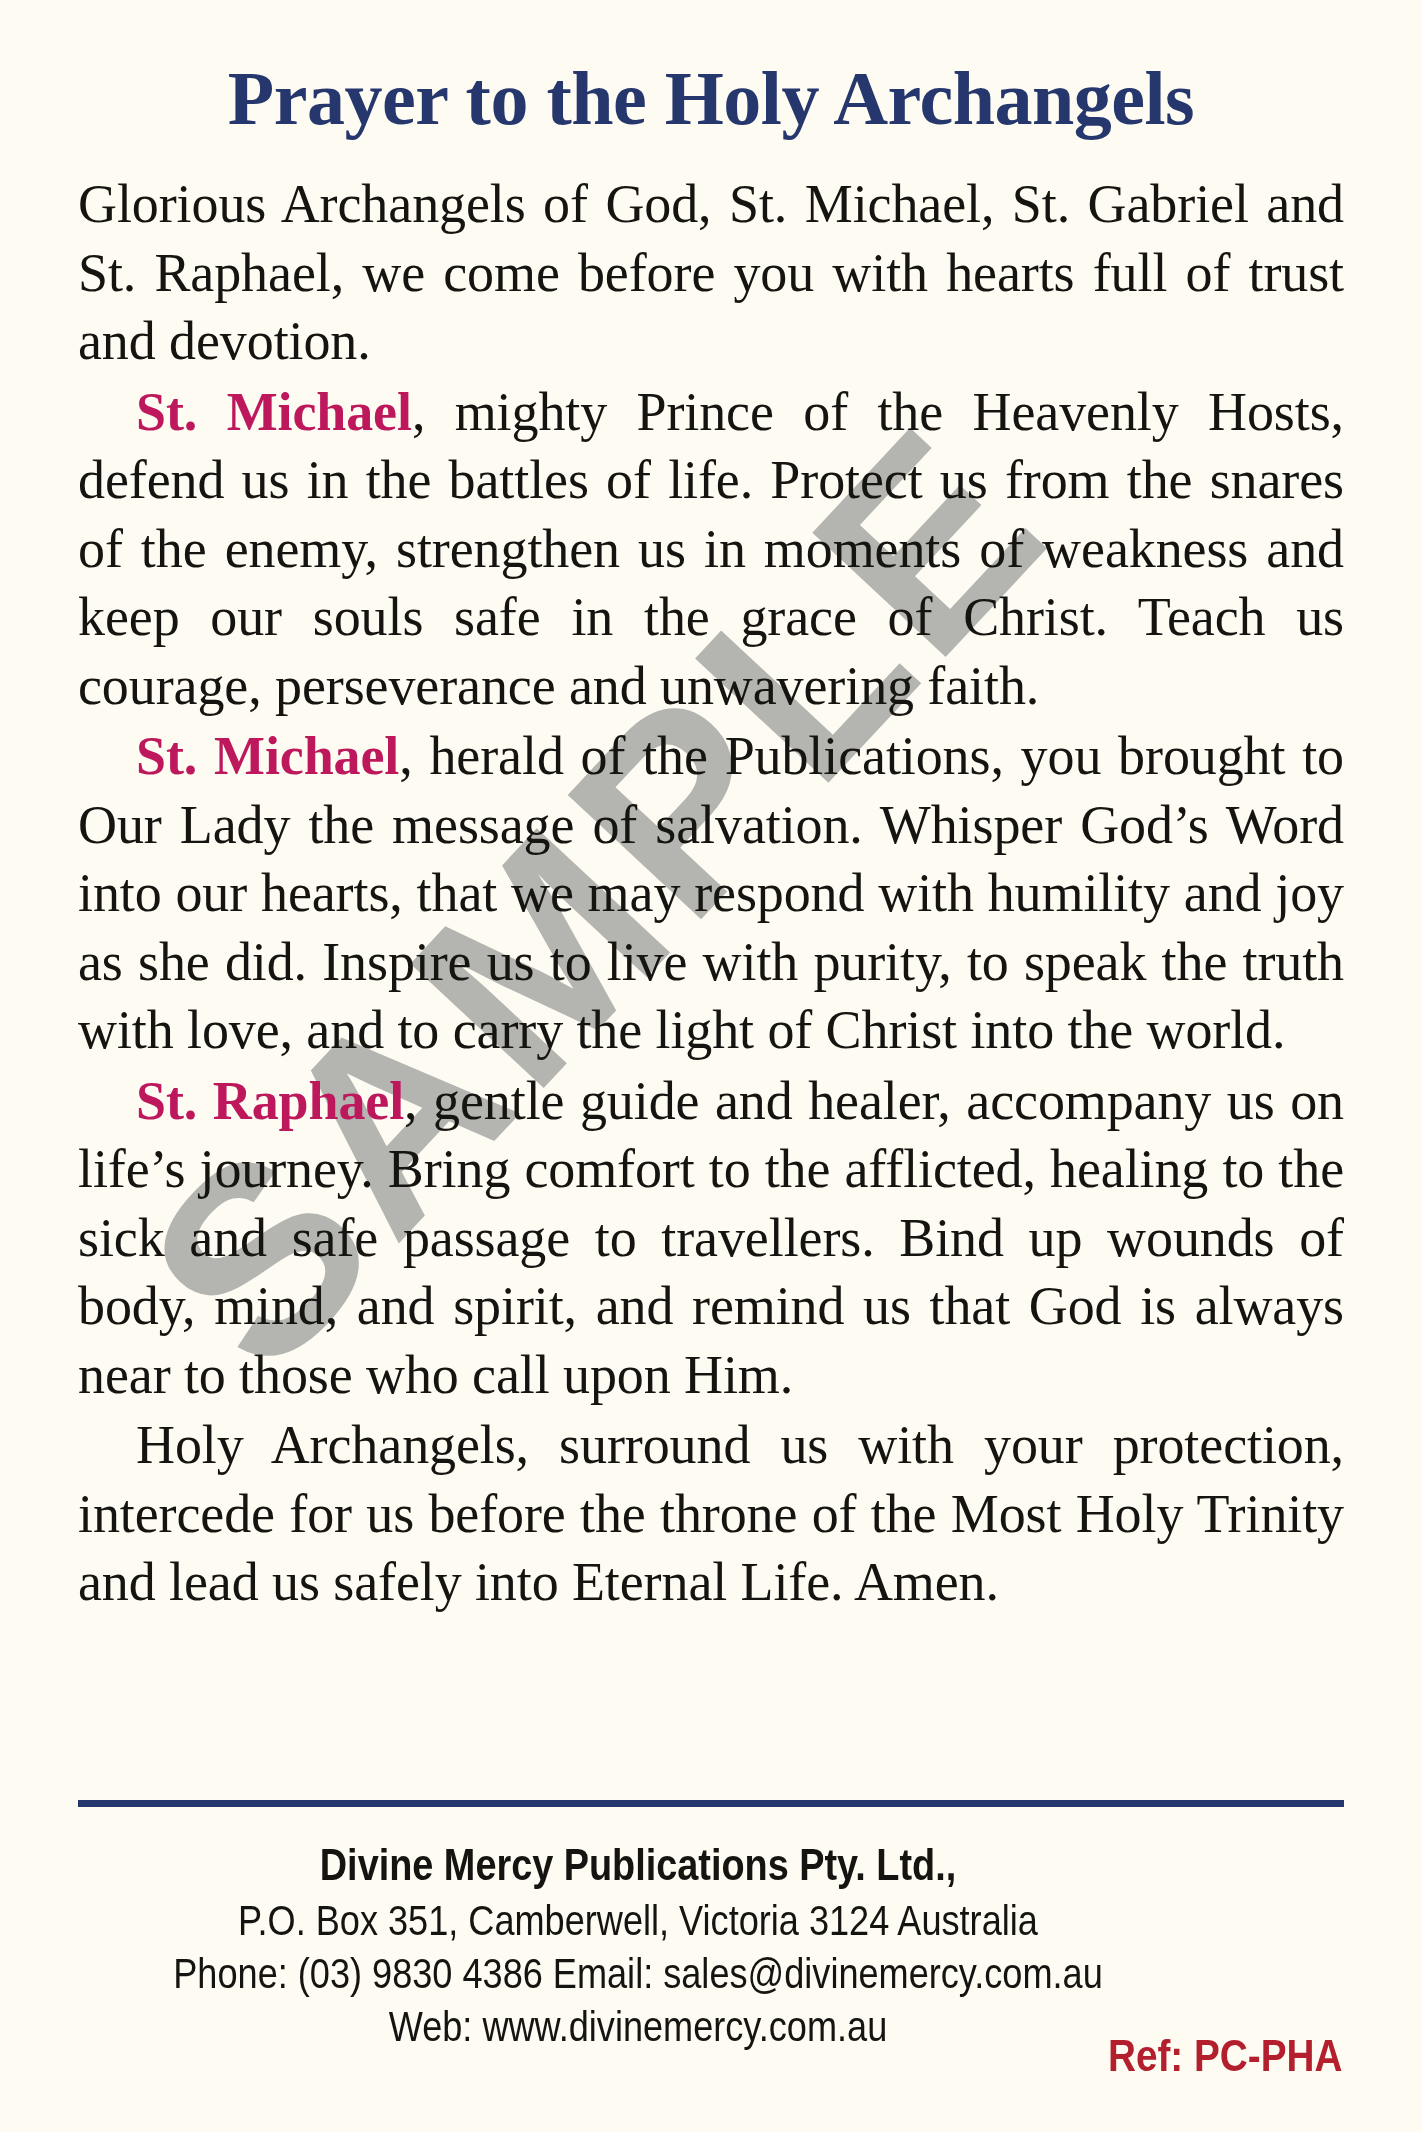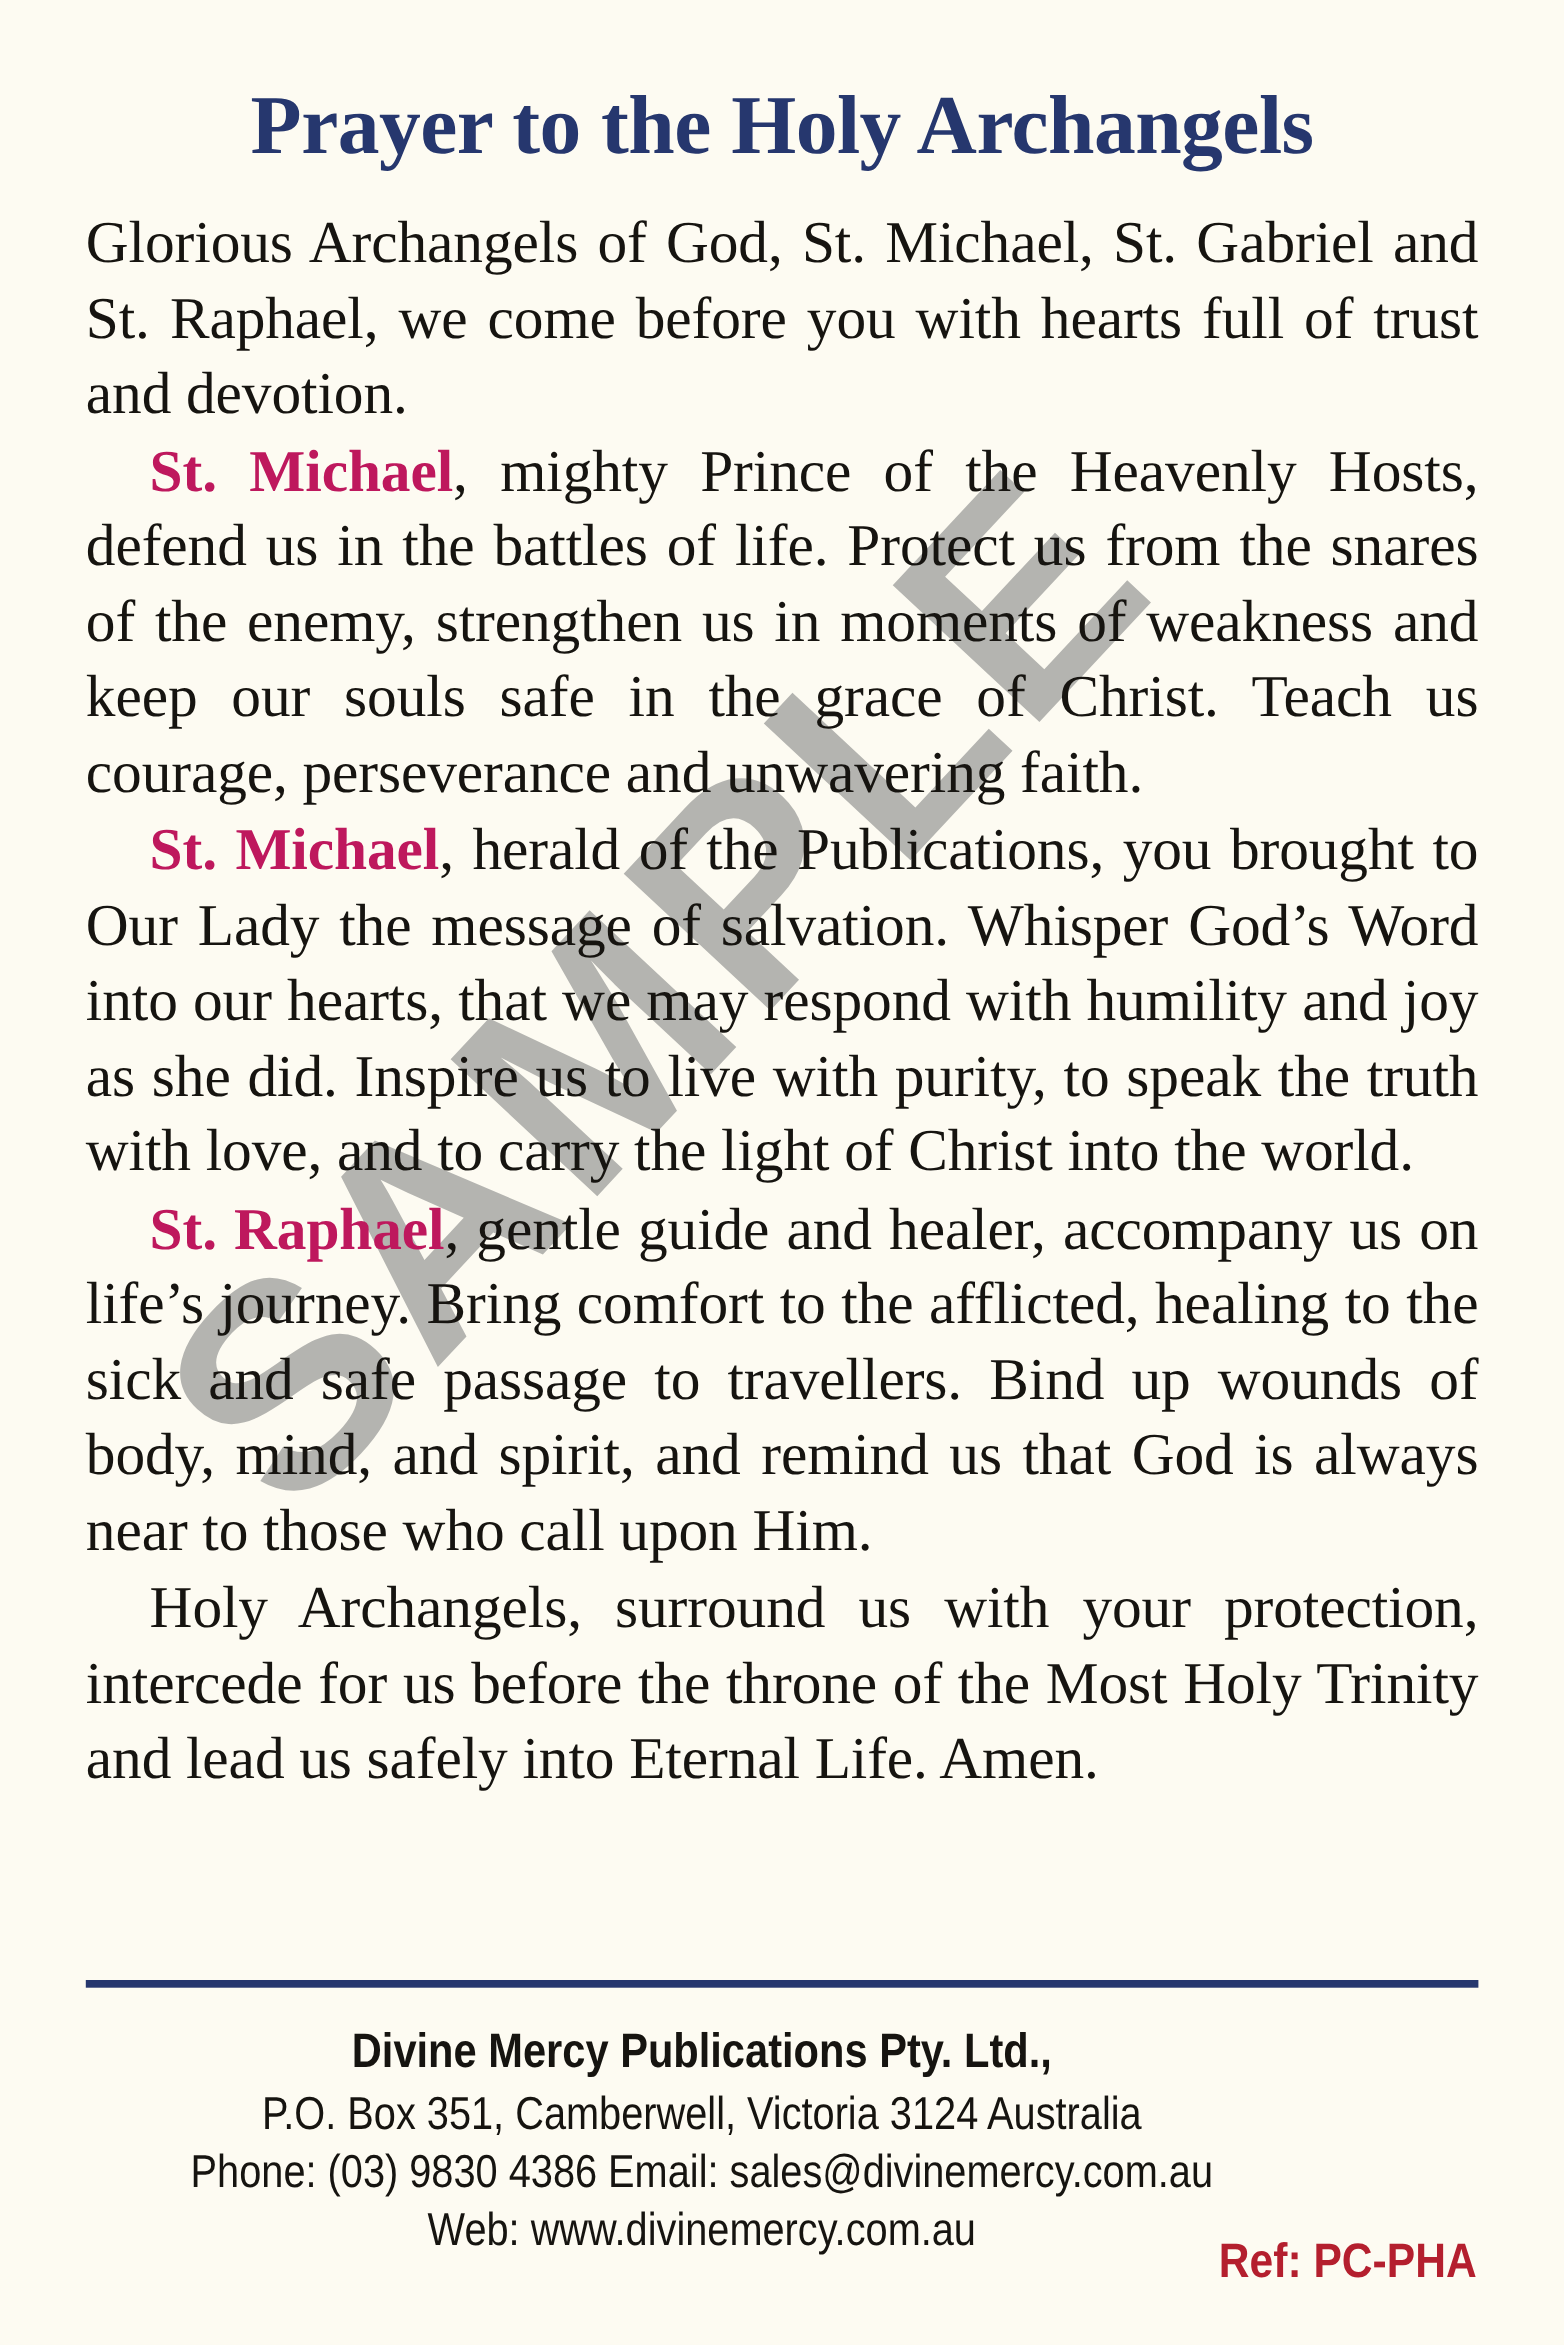--- a/index.html
+++ b/index.html
@@ -51,21 +51,21 @@
 
   
   .content {
     position: relative;
     z-index: 10;
     padding: 0 78px;
     box-sizing: border-box;
   }
 
   .title {
-    margin: 16px;
+    margin: 0;
     padding-top: 60px;
     text-align: center;
     font-family: "Liberation Serif", serif;
     font-weight: 700;
     font-size: 76px;
     line-height: 1.0;
     color: #26376e;
     letter-spacing: -0.5px;
   }
 

